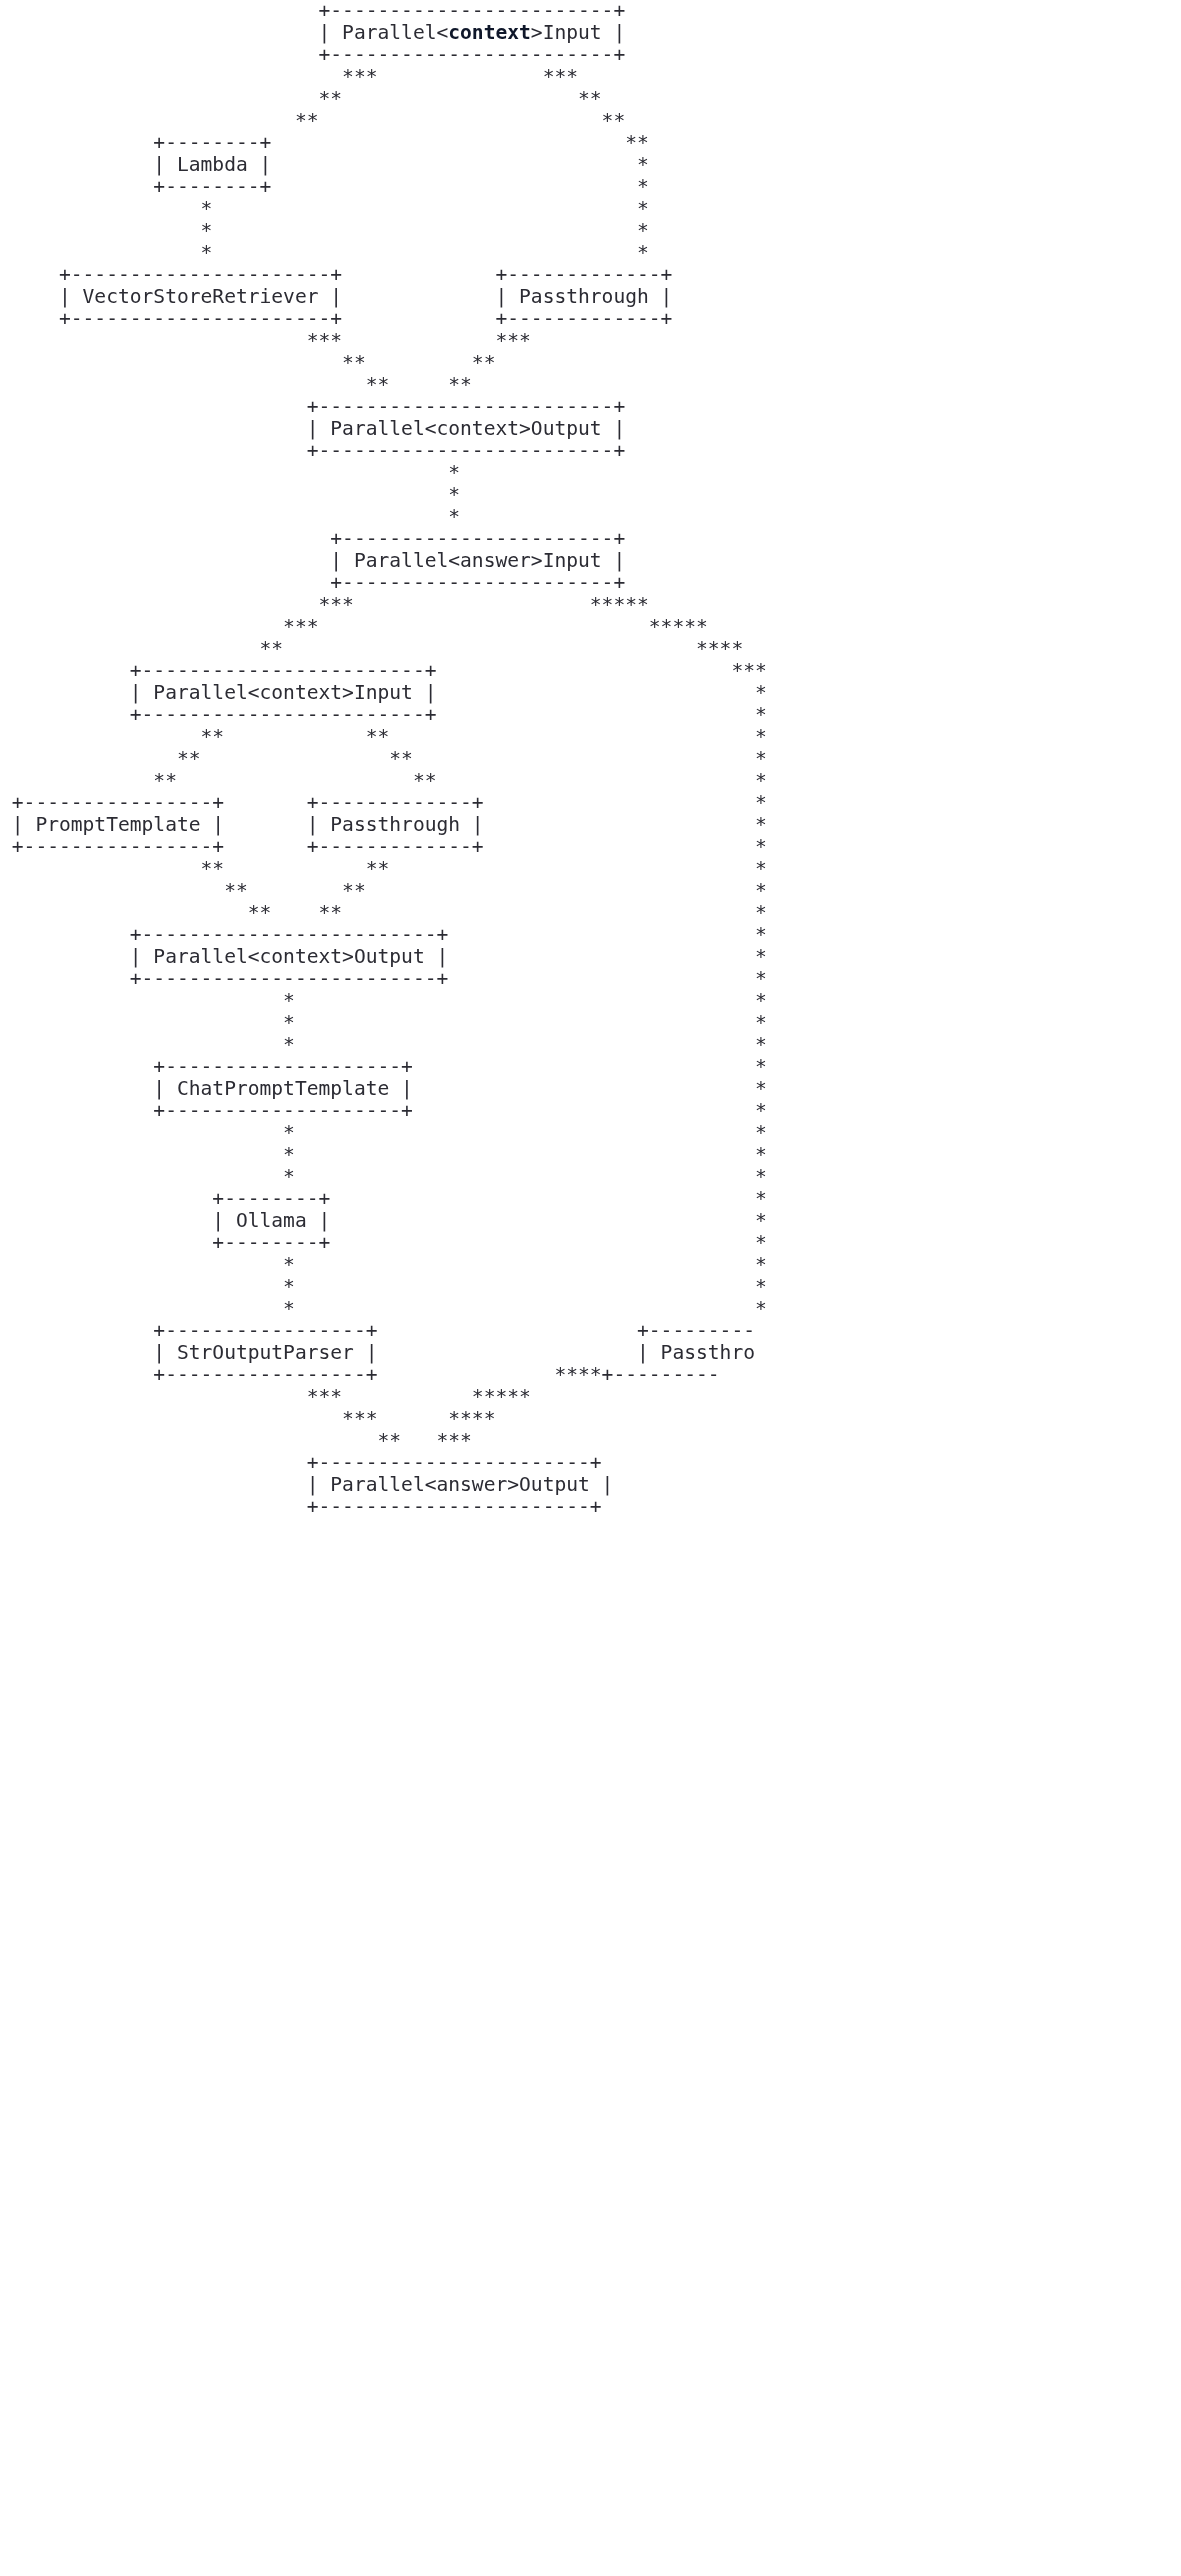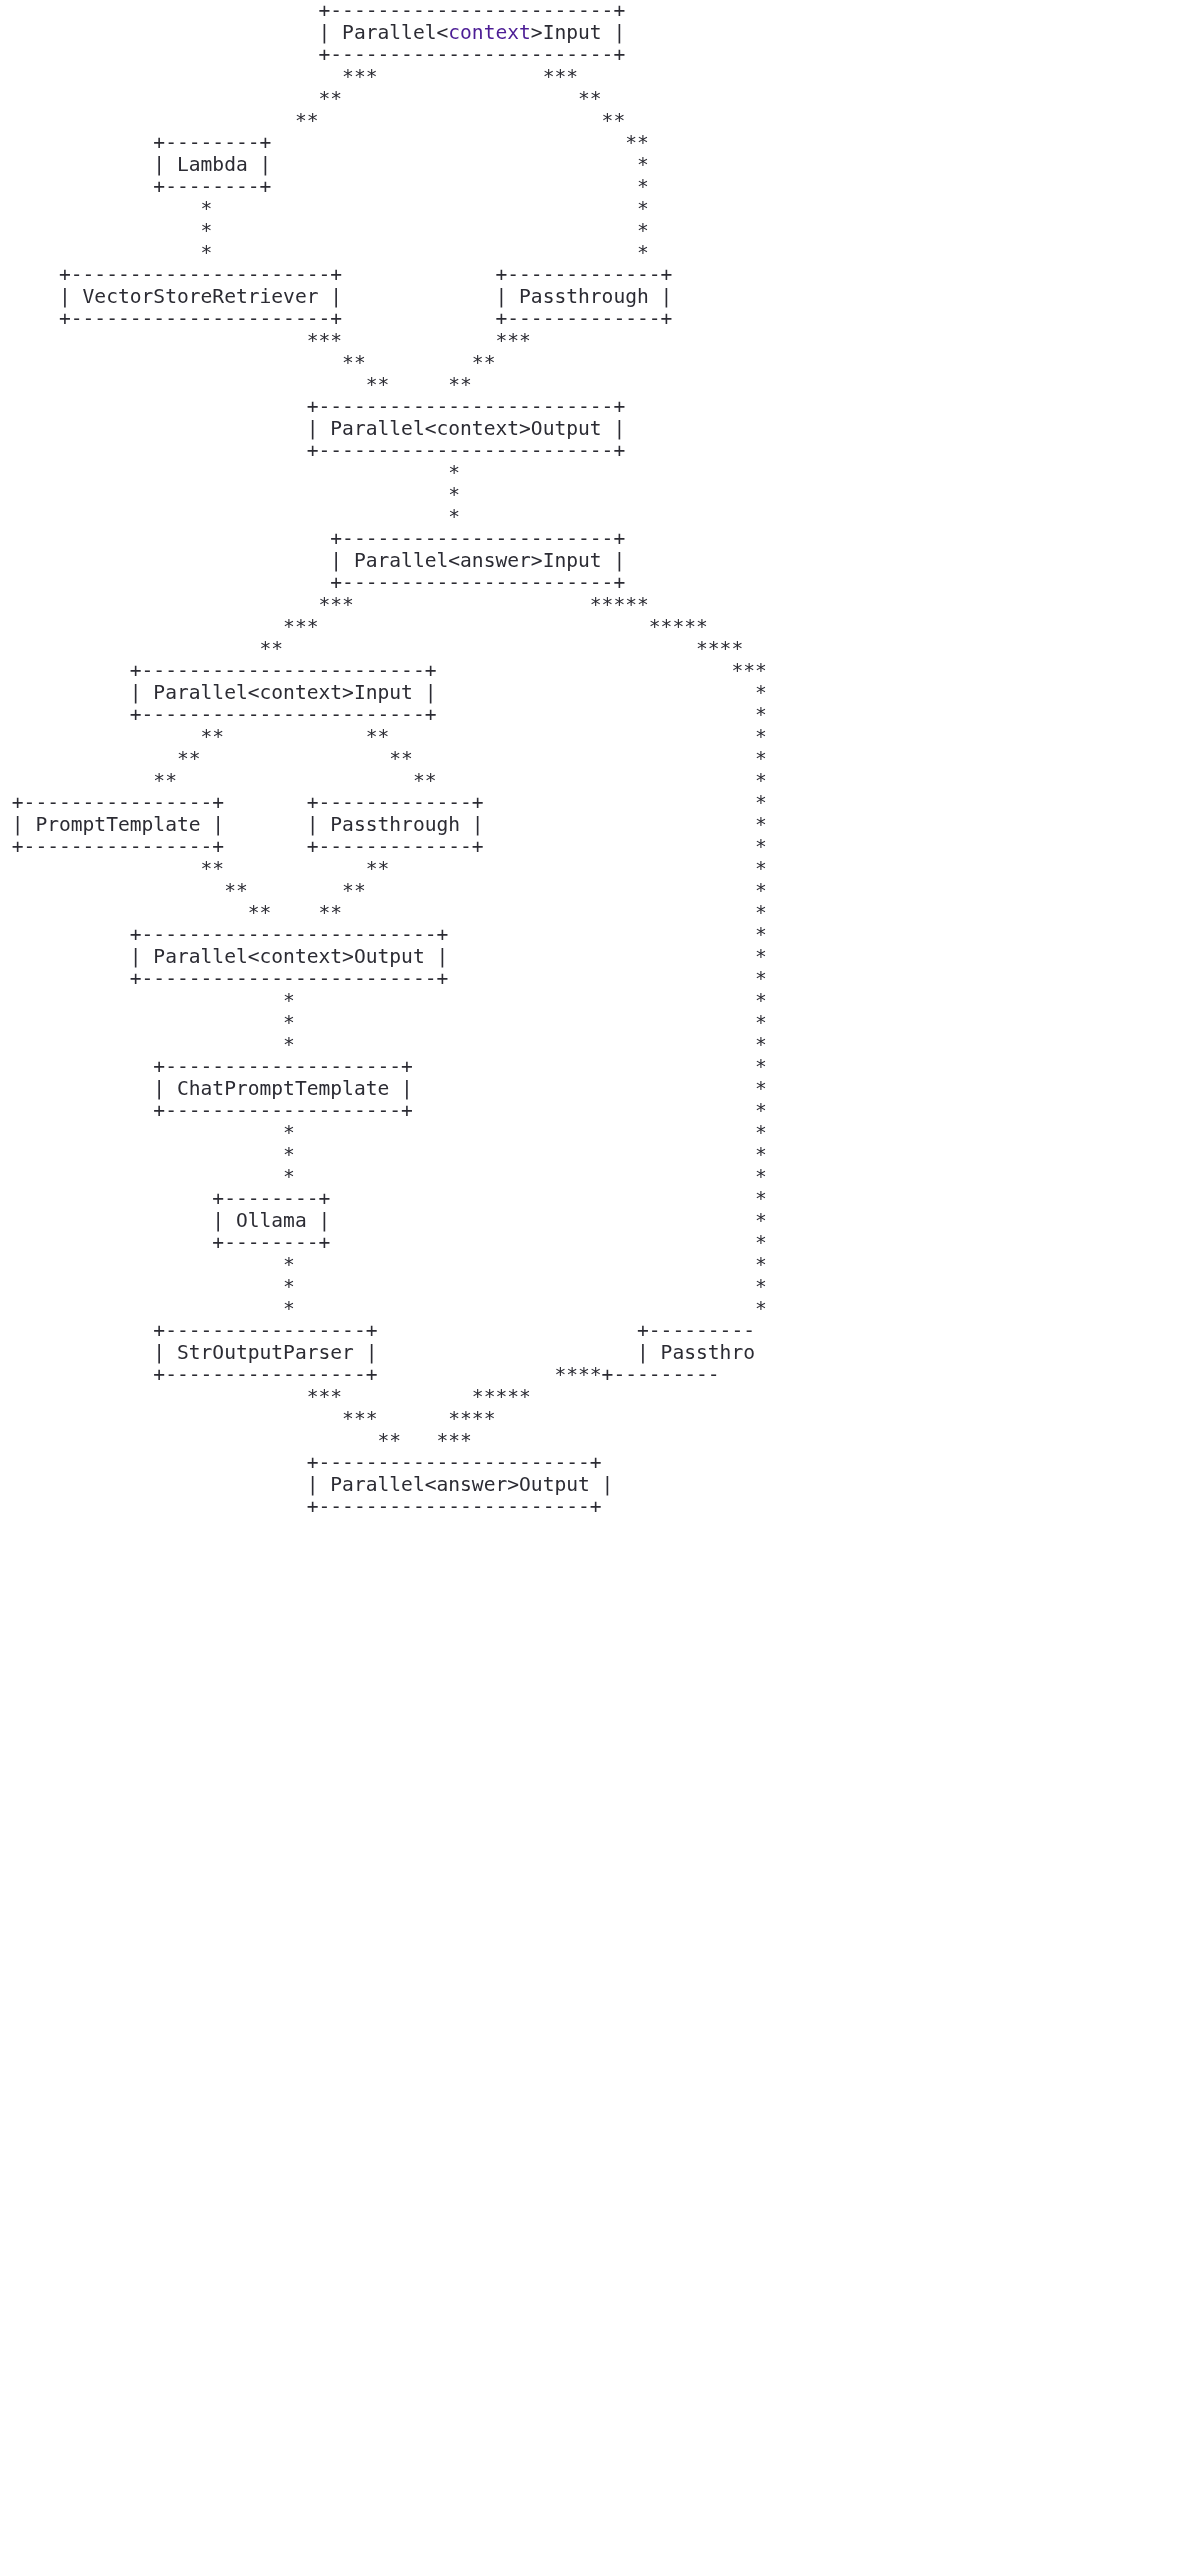--- a/index.html
+++ b/index.html
@@ -31,21 +31,21 @@
   }
   #ascii-graph .hl-context {
     color: #c800c8;
     font-weight: bold;
   }
 </style>
 </head>
 <body style="background: rgb(255, 255, 255);">
 
 <pre id="ascii-graph" style="color: rgb(43, 43, 51); line-height: 22px;"><span>                           +------------------------+
-                           | Parallel&lt;</span><span class="hl-context" style="color: #4c1d95; font-weight: normal;">context</span><span>&gt;Input |
+                           | Parallel&lt;</span><span class="hl-context" style="color: #0f172a; font-weight: bold;">context</span><span>&gt;Input |
                            +------------------------+
                              ***              ***
                            **                    **
                          **                        **
              +--------+                              **
              | Lambda |                               *
              +--------+                               *
                  *                                    *
                  *                                    *
                  *                                    *

